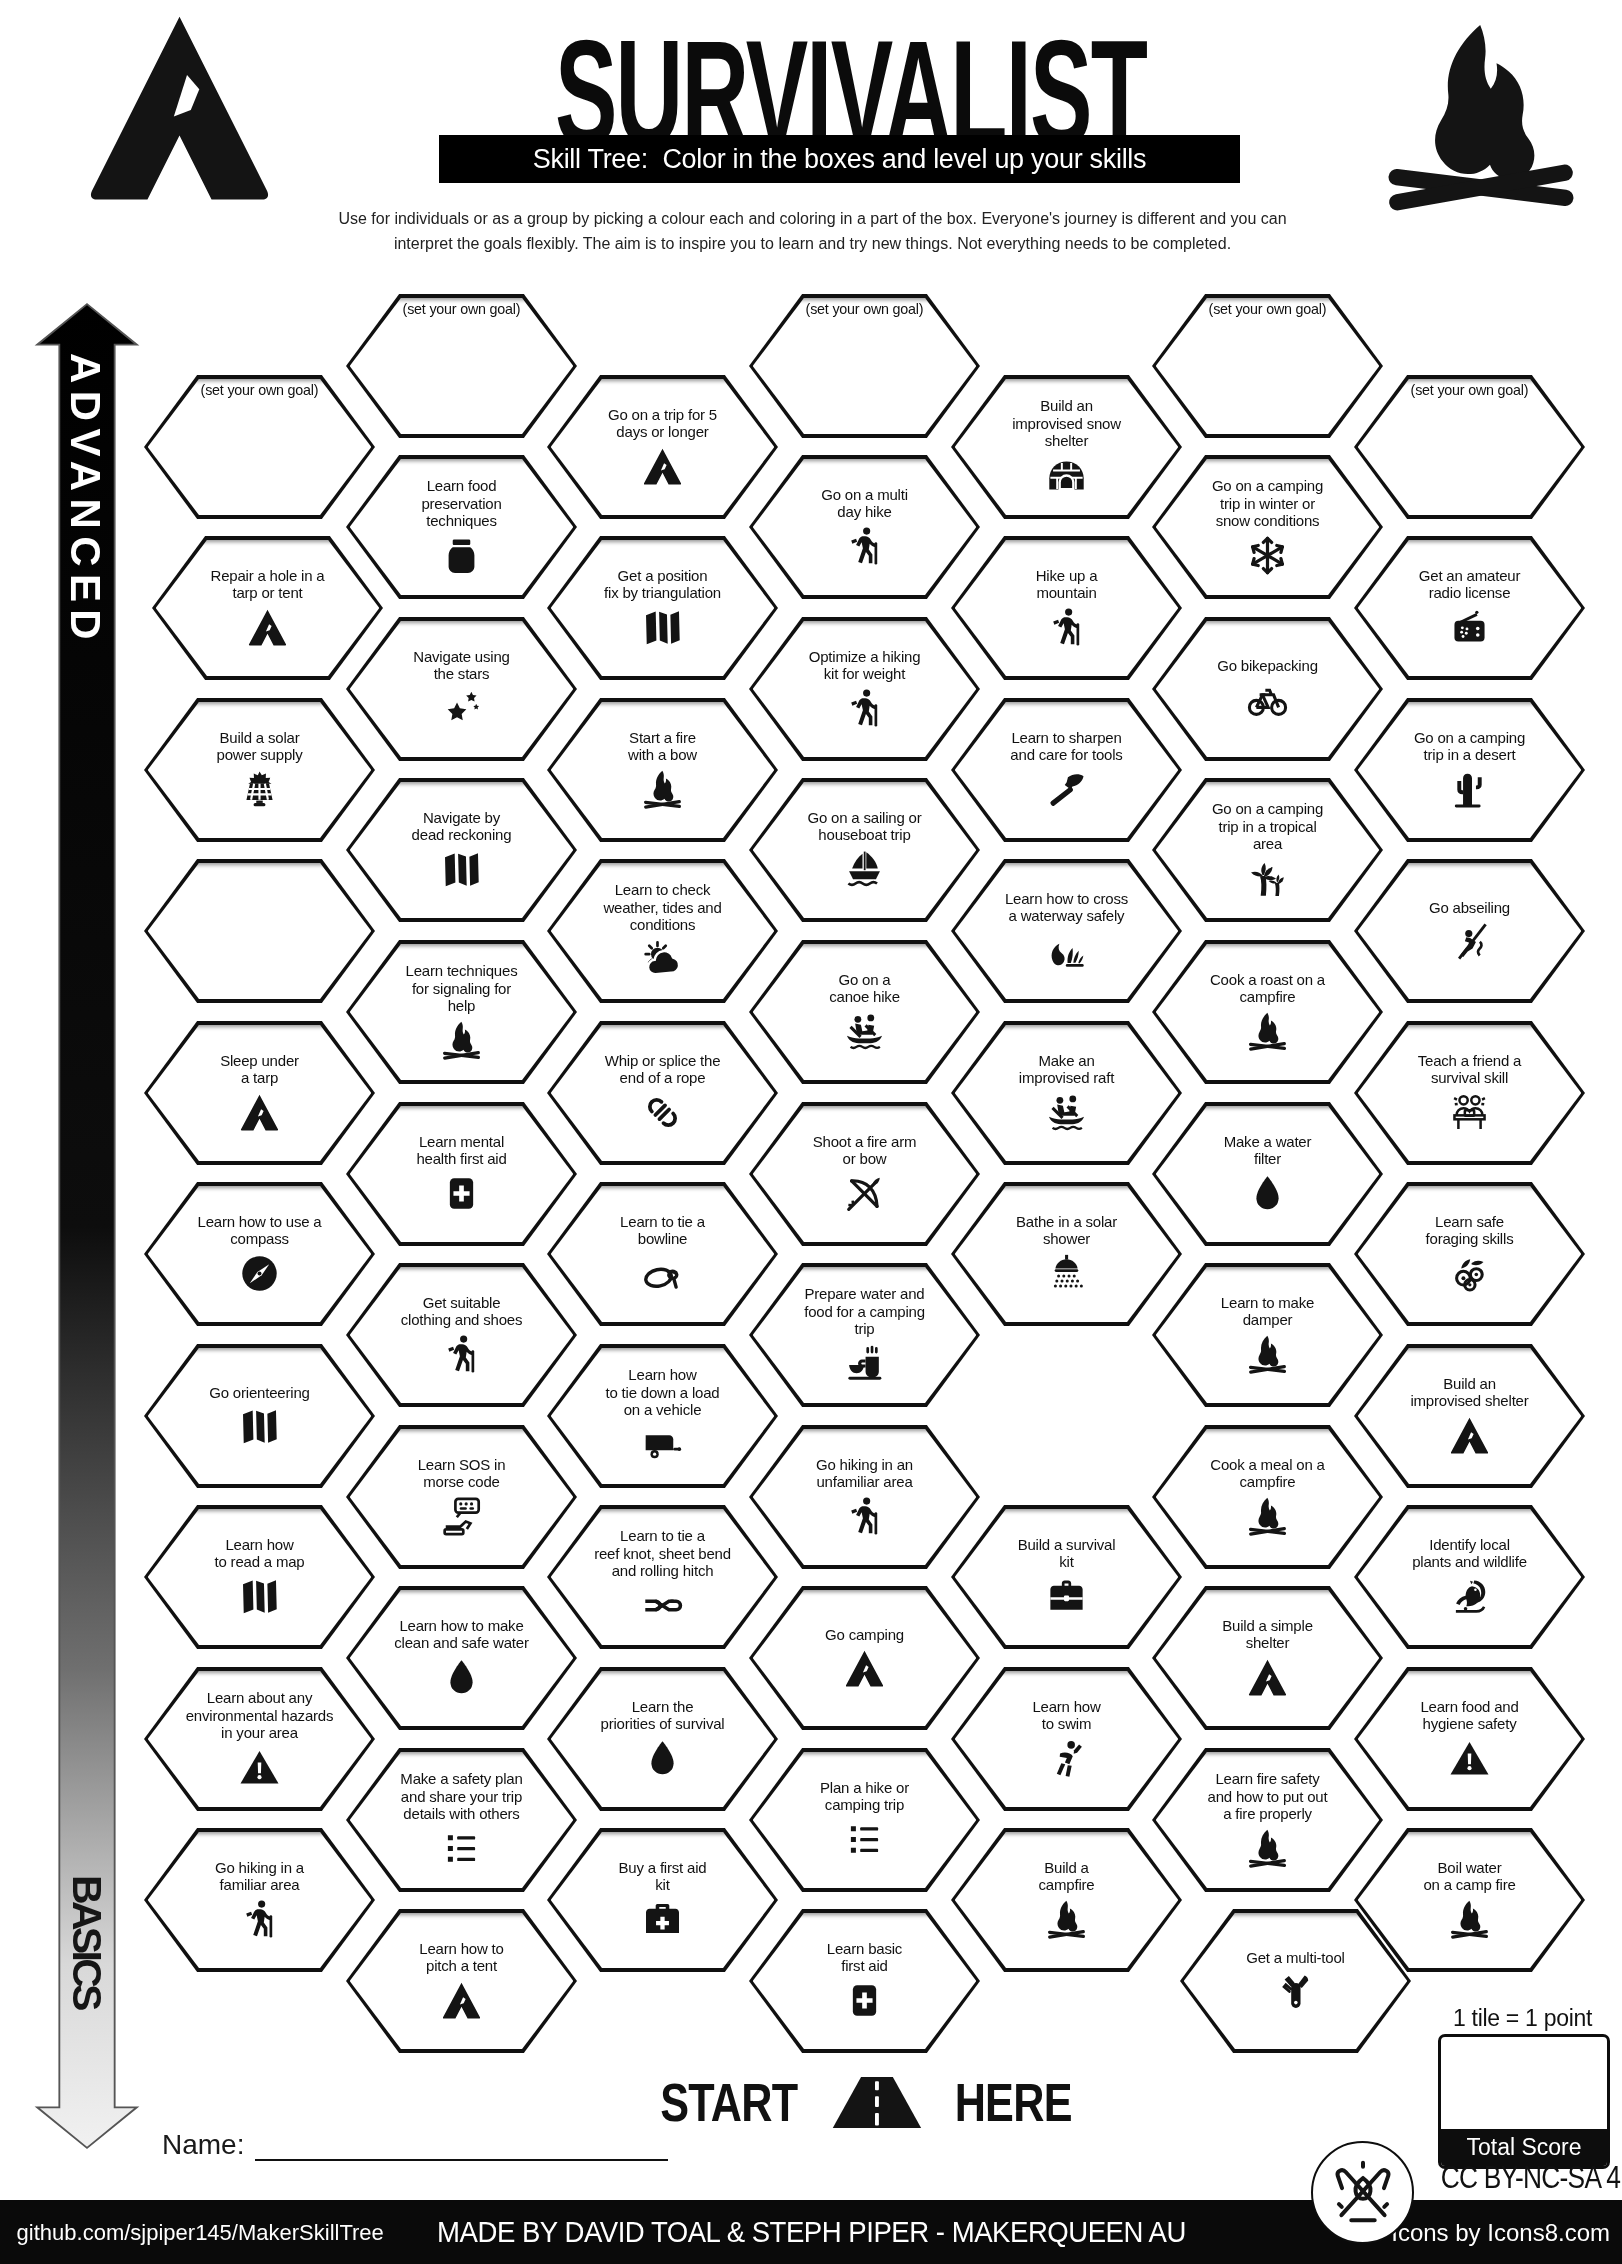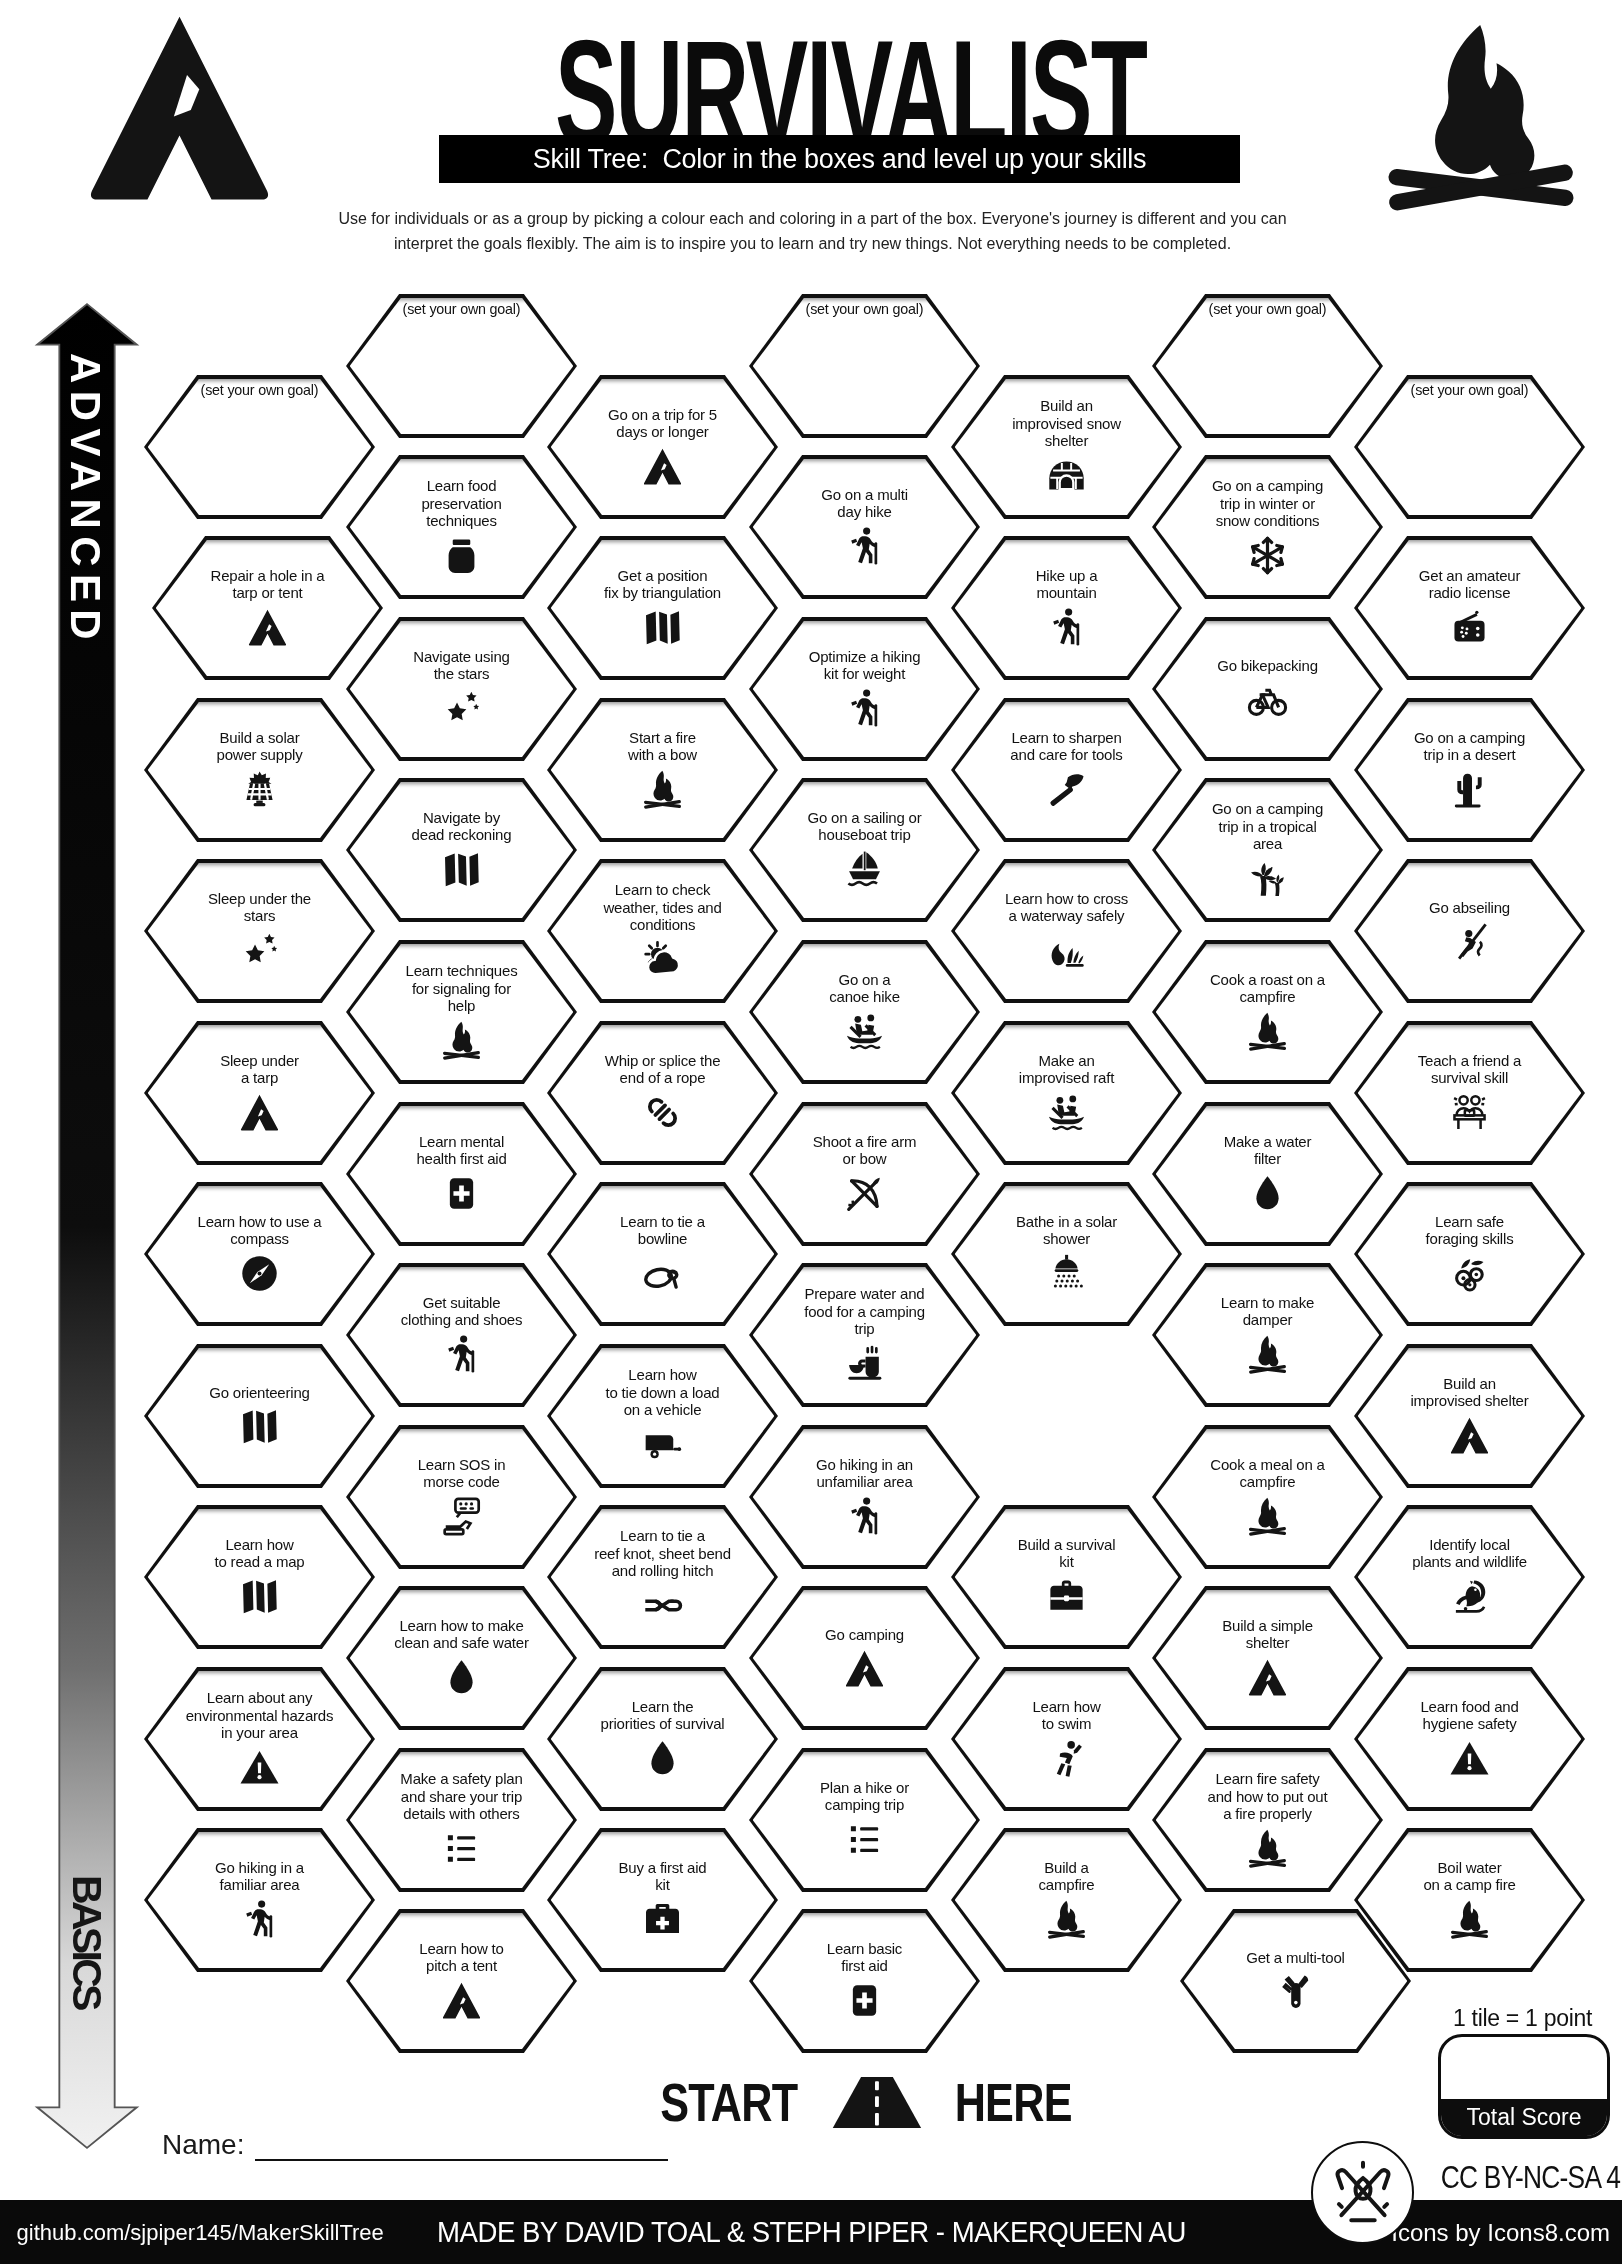--- a/index.html
+++ b/index.html
@@ -41,22 +41,22 @@
   #start-row{left:643px;top:2067px;width:443px;height:70px;display:flex;align-items:center;
        justify-content:center;gap:16.6px;}
   .start-word{font-size:54px;font-weight:bold;letter-spacing:-0.9px;display:inline-block;
        transform:scaleX(.8);}
   #road-icon{width:96px;height:59px;}
   #road-icon svg{width:100%;height:100%;}
   #name-row{left:162px;top:2128px;display:flex;align-items:flex-end;gap:11px;}
   #name-label{font-size:28px;color:#1a1a1a;}
   #name-line{width:413px;height:31px;border-bottom:2.3px solid #111;}
   #tile-note{left:1432px;top:2005px;width:181px;text-align:center;font-size:23px;letter-spacing:-0.3px;}
-  #score-box{left:1438px;top:2034px;width:172px;height:105px;background:#fff;border:3.2px solid #0d0d0d;
-       border-radius:24px;overflow:hidden;box-sizing:border-box;}
+  #score-box{left:1438px;top:2034px;width:172px;height:135px;background:#fff;border:3.2px solid #0d0d0d;
+       border-radius:7px;overflow:hidden;box-sizing:border-box;}
   #score-bar{position:absolute;left:0;right:0;bottom:0;height:37px;background:#0d0d0d;color:#fff;
        display:flex;align-items:center;justify-content:center;font-size:23px;}
   #cc-badge{left:1311px;top:2141px;width:103px;height:103px;border-radius:50%;background:#fff;
        border:2.8px solid #0d0d0d;box-sizing:border-box;z-index:5;display:flex;align-items:center;
        justify-content:center;}
   #cc-badge svg{width:74px;height:74px;}
   #license-text{left:1410px;top:2160px;width:205px;text-align:right;font-size:31px;letter-spacing:-0.9px;
        transform:scaleX(.85);transform-origin:right center;white-space:nowrap;}
   #footer-bar{left:0;top:2200px;width:1623px;height:65px;background:#0a0a0a;color:#fff;}
   #footer-repo{position:absolute;left:16.6px;top:0;height:65px;display:flex;align-items:center;
@@ -127,29 +127,20 @@
             <g stroke="#fff" stroke-width="1.2" fill="none">
               <path d="M9 8.8l-1.7 8.9M12 8.8v8.9M15 8.8l1.7 8.9M6 11.7h12M5.3 14.7h13.4"></path>
             </g>
             <rect fill="#141414" x="10.2" y="18.2" width="3.6" height="1.3"></rect>
             <rect fill="#141414" x="8.7" y="19.6" width="6.6" height="1.7" rx=".85"></rect>
           </svg></div>
       </div>
     </div>
     <div class="hex" style="left: 144px; top: 859px;">
       <div class="hex-inner"></div>
-      <div class="hex-content">
-        <div class="hex-label">Sleep under the
-stars</div>
-        <div class="hex-icon"><svg viewBox="0 0 24 24">
-            <path fill="#141414" d="M9.5 8.6l1.6 3.3 3.6.5-2.6 2.6.6 3.6-3.2-1.7-3.2 1.7.6-3.6-2.6-2.6 3.6-.5z"></path>
-            <path fill="#141414" d="M17.5 2.6l.9 1.8 2 .3-1.4 1.4.3 2-1.8-.9-1.8.9.3-2-1.4-1.4 2-.3z"></path>
-            <path fill="#141414" d="M20.2 9.4l.5 1 1.1.2-.8.8.2 1.1-1-.5-1 .5.2-1.1-.8-.8 1.1-.2z"></path>
-          </svg></div>
-      </div>
     </div>
     <div class="hex" style="left: 144px; top: 1021px;">
       <div class="hex-inner"></div>
       <div class="hex-content">
         <div class="hex-label">Sleep under
 a tarp</div>
         <div class="hex-icon"><svg viewBox="0 0 24 24">
             <path fill="#141414" d="M12 2.1 1.7 21.3c-.2.4 0 .7.4.7h6.5l3.4-6.5 3.4 6.5h6.5c.4 0 .6-.3.4-.7L12 2.1z"></path>
             <path fill="#fff" d="M12.9 10.2l-1.8 4 2.1-.7 1.1-2.3z"></path>
           </svg></div>

